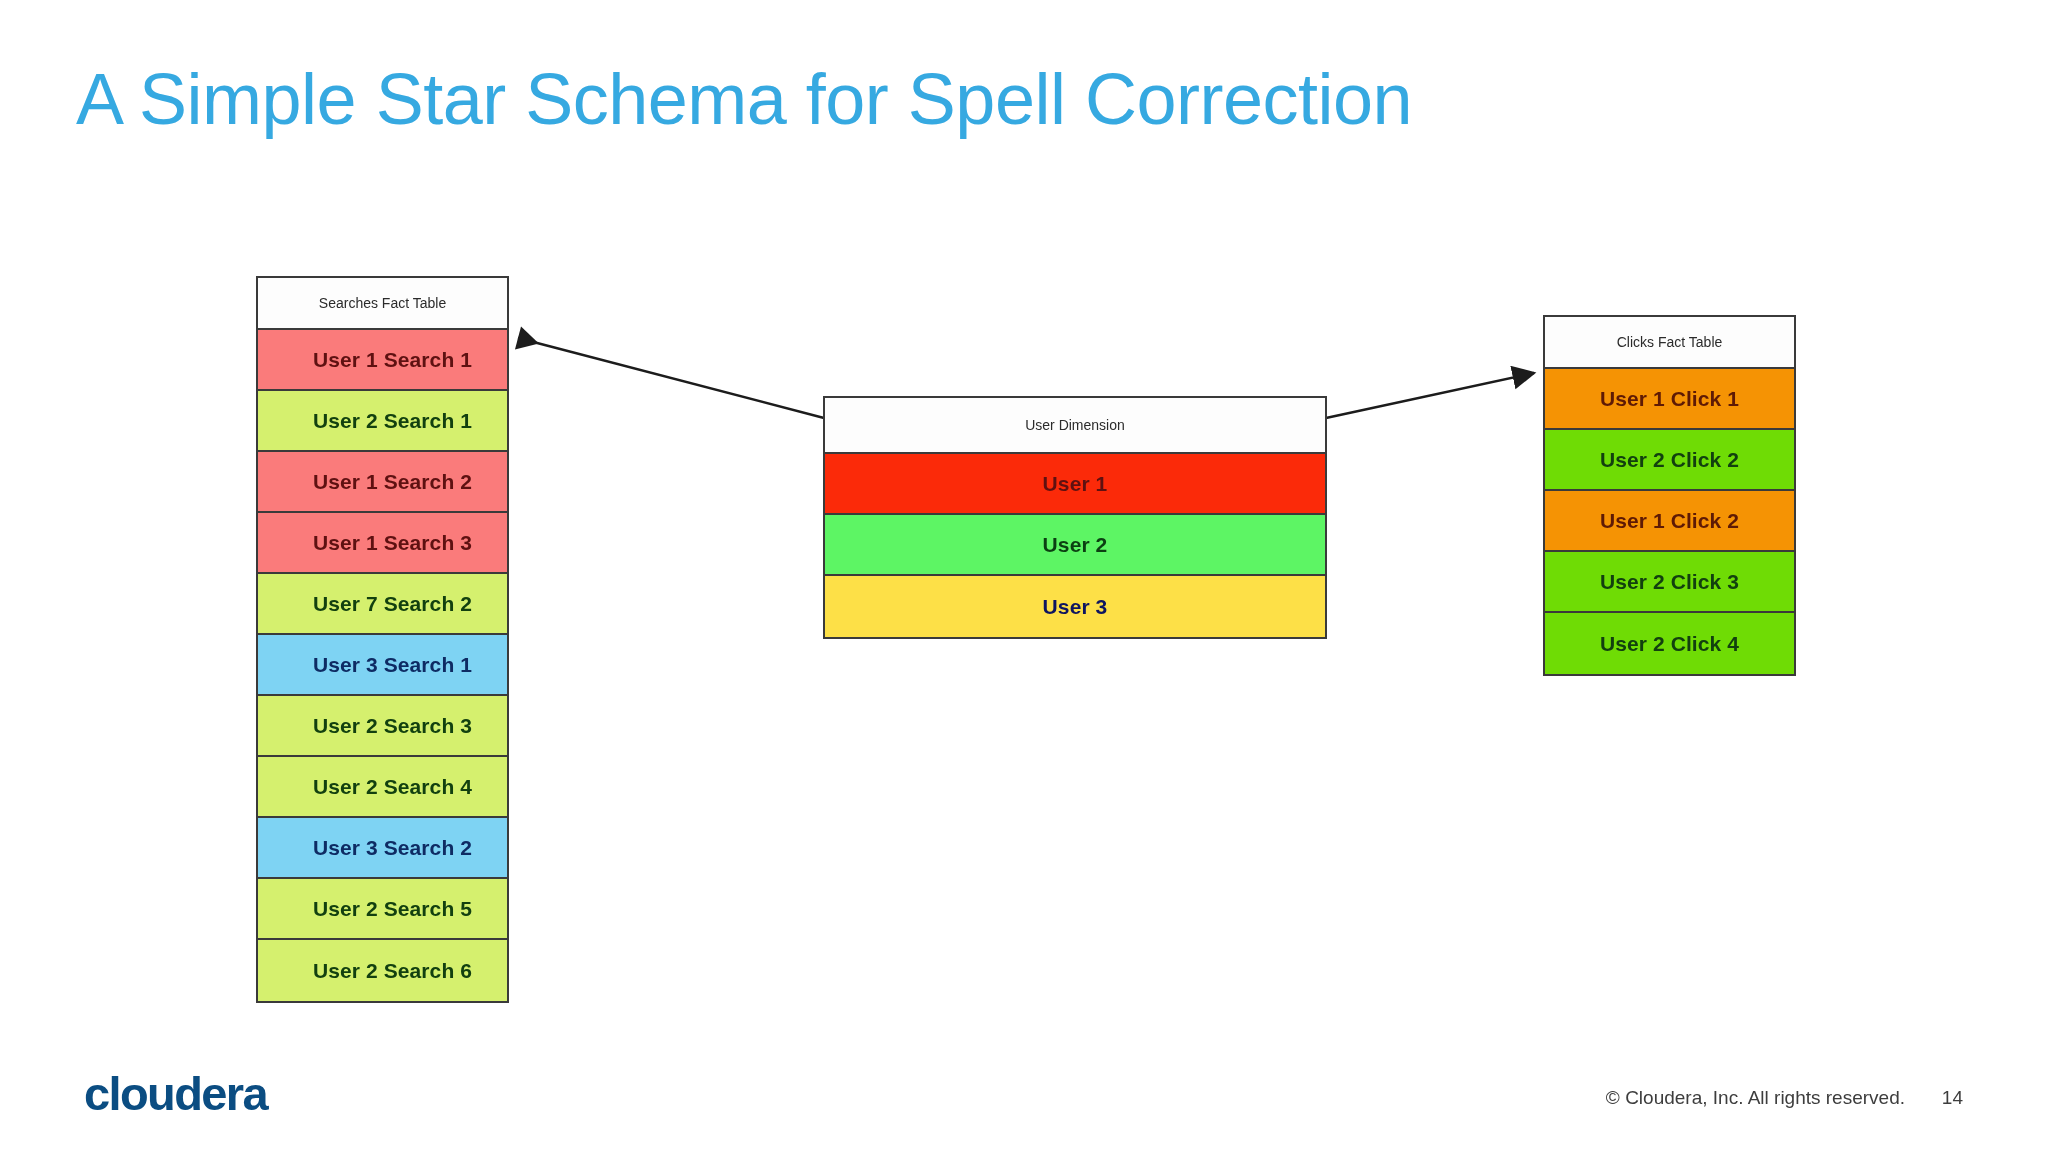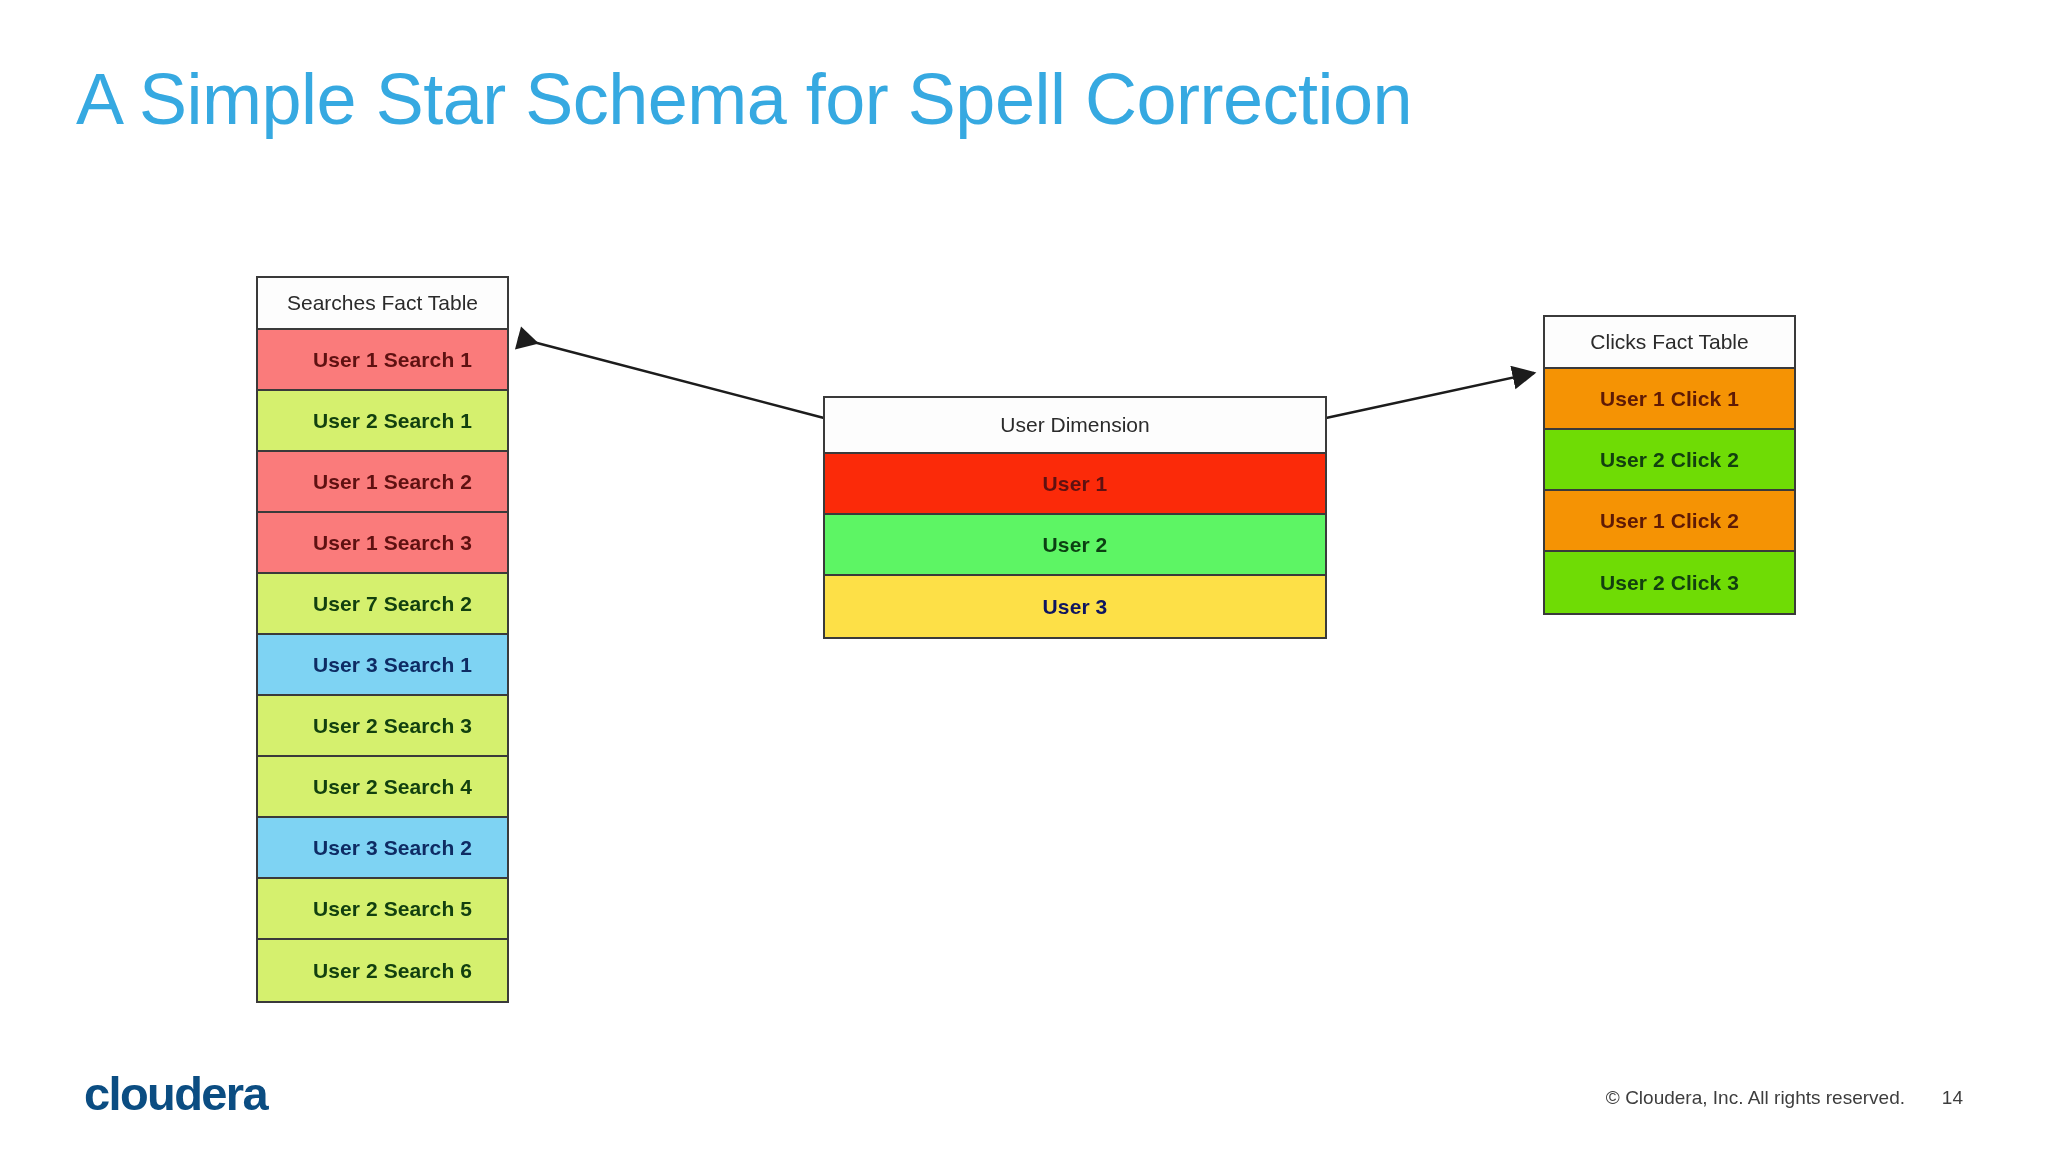--- a/index.html
+++ b/index.html
@@ -43,21 +43,21 @@
   .ftable {
     position: absolute;
     box-sizing: border-box;
     border: 2px solid #3a3a3a;
     background: #ffffff;
   }
   .ftable-header {
     box-sizing: border-box;
     background: #fdfdfd;
     color: #2b2b2b;
-    font-size: 21px;
+    font-size: 14px;
     font-weight: 400;
     text-align: center;
     display: flex;
     align-items: center;
     justify-content: center;
     border-bottom: 2px solid #3a3a3a;
   }
   .ftable-row {
     box-sizing: border-box;
     font-size: 21px;
@@ -182,19 +182,20 @@
     <div class="ftable-row c-green">User 2</div>
     <div class="ftable-row c-blue">User 3</div>
   </div>
 
   <div class="ftable" id="clicks-table">
     <div class="ftable-header">Clicks Fact Table</div>
     <div class="ftable-row c-orange">User 1 Click 1</div>
     <div class="ftable-row c-green2">User 2 Click 2</div>
     <div class="ftable-row c-orange">User 1 Click 2</div>
     <div class="ftable-row c-green2">User 2 Click 3</div>
+    <div class="ftable-row c-green2">User 2 Click 4</div>
   </div>
 
 </div>
 
 <div class="logo">cloudera</div>
 <div class="copyright">© Cloudera, Inc. All rights reserved.</div>
 <div class="page-number">14</div>
 
 </body></html>

